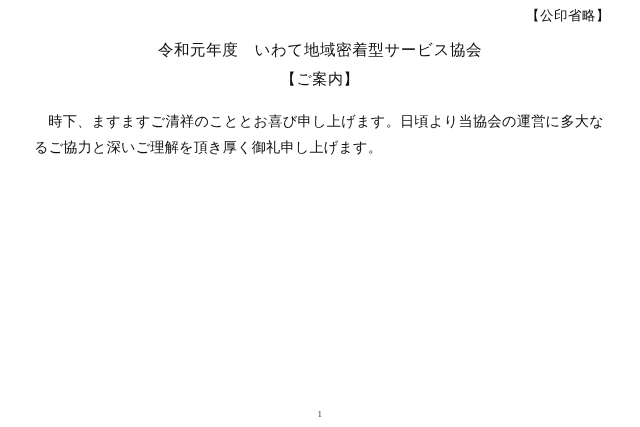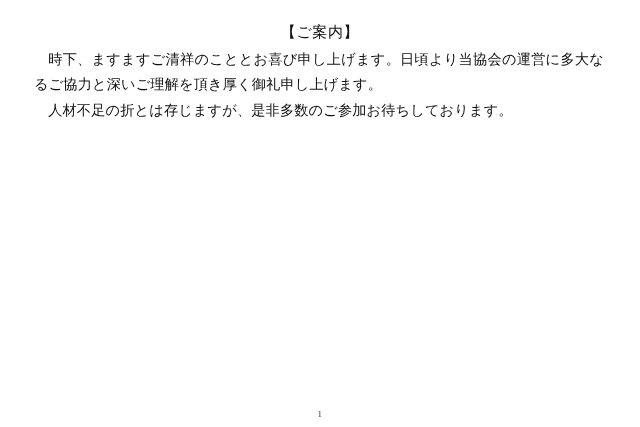--- a/index.html
+++ b/index.html
@@ -37,20 +37,21 @@
     line-height: 1.85;
     letter-spacing: 0.6px;
     white-space: pre;
   }
   .title-sub {
     font-size: 15px;
     line-height: 1.9;
     letter-spacing: 0.6px;
   }
   .body-block {
+    margin-top: 16px;
     padding: 0 8px 0 6px;
   }
   .para {
     font-size: 14.2px;
     line-height: 1.78;
     text-align: justify;
     text-justify: inter-ideograph;
     letter-spacing: 0.15px;
     margin: 0 0 1px 0;
     text-indent: 1em;
@@ -64,25 +65,26 @@
     font-size: 9px;
     color: #333333;
     letter-spacing: 0.5px;
   }
 </style>
 </head>
 <body>
 
 <div class="page">
 
+  <div class="seal-line">【公印省略】</div>
 
   <div class="title-block">
+    <div class="title-line">令和元年度　いわて地域密着型サービス協会</div>
     <div class="title-sub">【ご案内】</div>
   </div>
 
   <div class="body-block">
     <p class="para">時下、ますますご清祥のこととお喜び申し上げます。日頃より当協会の運営に多大なるご協力と深いご理解を頂き厚く御礼申し上げます。</p>
-    <p class="para">人材不足の折とは存じますが、是非多数のご参加お待ちしております。</p>
   </div>
 
   <div class="footer">1</div>
 
 </div>
 
 </body></html>

